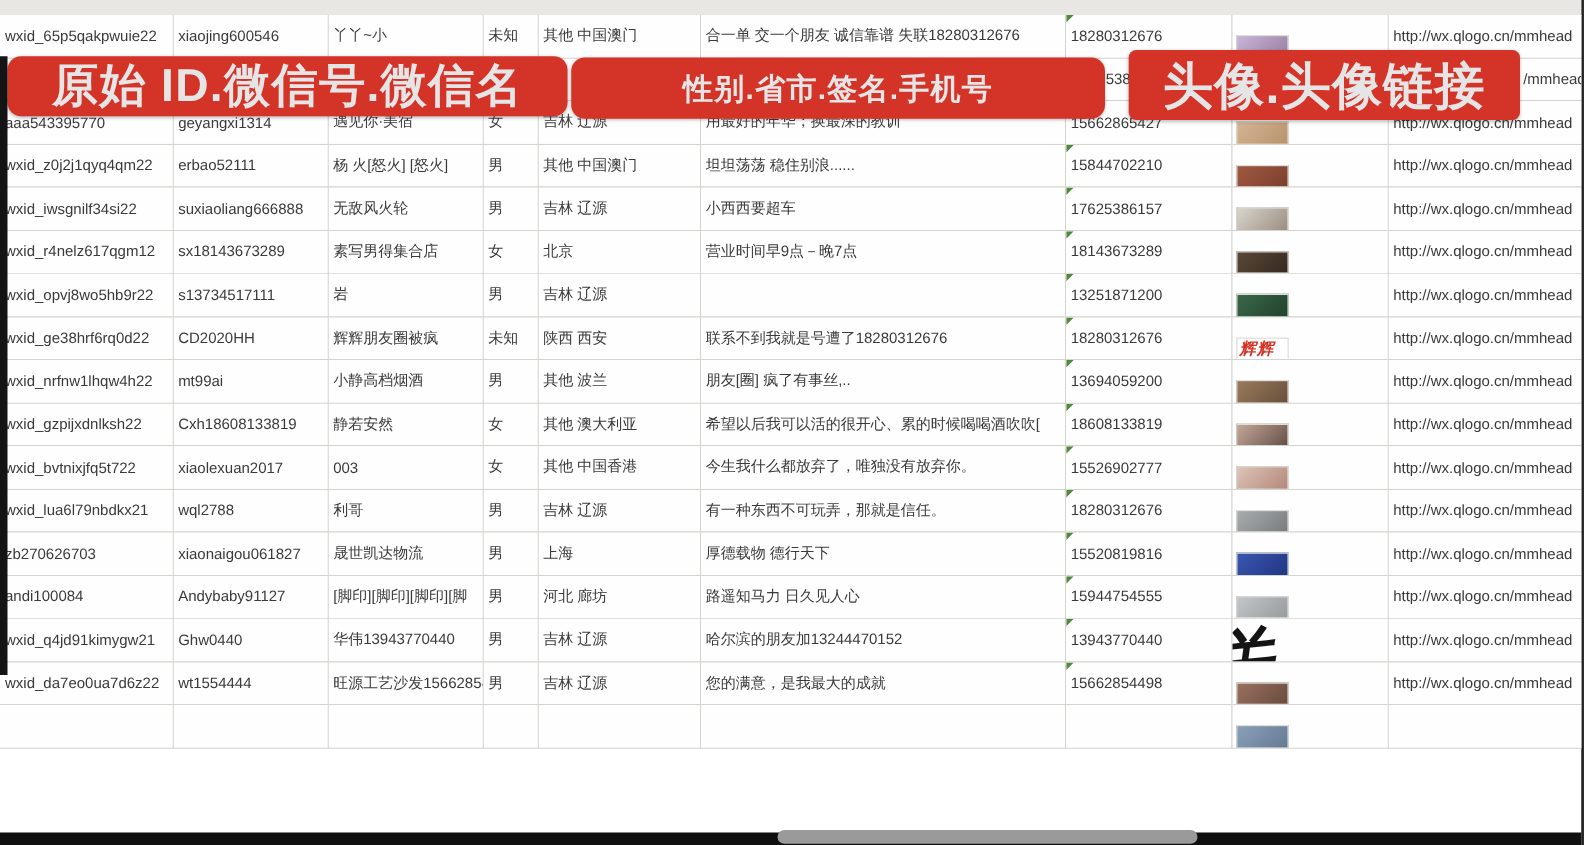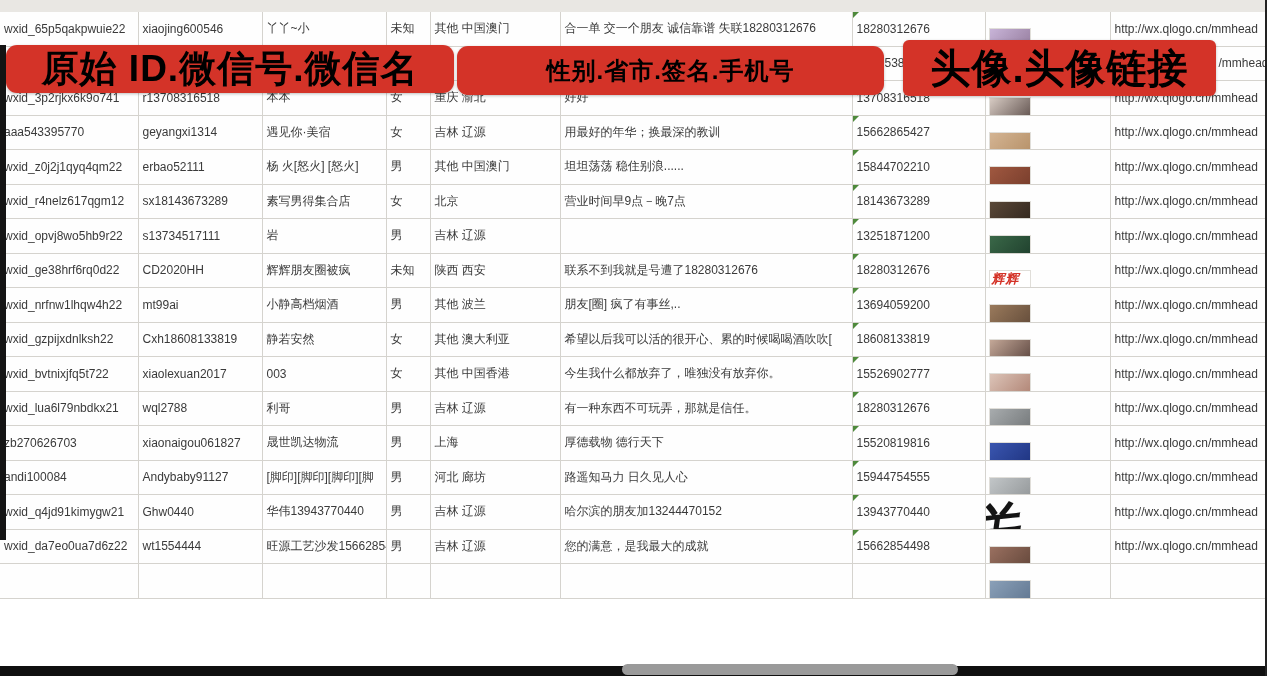--- a/index.html
+++ b/index.html
@@ -47,21 +47,21 @@
     font-weight:bold;color:#141414;transform:rotate(-6deg);z-index:5;
   }
   .av-strip{
     position:absolute;left:0;bottom:0;width:100%;height:9px;background:#c8251d;
     color:#fff;font-size:7px;line-height:9px;text-align:center;font-weight:bold;
     letter-spacing:1px;
   }
   .frag-phone{padding-left:32px !important;}
   .frag-url{padding-left:108px !important;}
   .banner{
-    position:absolute;z-index:10;background:#d43328;color:#000000;
+    position:absolute;z-index:10;background:#d43328;color:#e5e5e5;
     display:flex;align-items:center;justify-content:center;
     font-weight:bold;border-radius:11px;
     box-shadow:0 1px 3px rgba(0,0,0,.25);
     white-space:nowrap;letter-spacing:1px;
   }
   .banner-1{left:6px;top:45px;width:448px;height:48px;font-size:37px;}
   .banner-2{left:457px;top:46px;width:427px;height:49px;font-size:24px;}
   .banner-3{left:903px;top:40px;width:313px;height:56px;font-size:40px;border-radius:6px;}
   .left-strip{
     position:absolute;left:0;top:45px;width:6px;height:495px;background:#141414;z-index:11;
@@ -114,33 +114,20 @@
           <td class="cjk gender"></td>
           <td class="cjk"></td>
           <td class="cjk"></td>
           <td class="frag-phone">5386</td>
           <td class="avatar-cell">
             <div class="avatar plain" style="background: linear-gradient(135deg, rgb(159, 178, 196), rgb(110, 127, 146));"></div>
           </td>
           <td class="url-cell frag-url">/mmhead</td>
         </tr>
         <tr>
-          <td>wxid_3p2rjkx6k9o741</td>
-          <td>r13708316518</td>
-          <td class="cjk">本本</td>
-          <td class="cjk gender">女</td>
-          <td class="cjk">重庆 渝北</td>
-          <td class="cjk">好好</td>
-          <td><span class="tri"></span>13708316518</td>
-          <td class="avatar-cell">
-            <div class="avatar plain" style="background: linear-gradient(135deg, rgb(216, 204, 196), rgb(74, 59, 56));"></div>
-          </td>
-          <td class="url-cell">http://wx.qlogo.cn/mmhead</td>
-        </tr>
-        <tr>
           <td>aaa543395770</td>
           <td>geyangxi1314</td>
           <td class="cjk">遇见你·美宿</td>
           <td class="cjk gender">女</td>
           <td class="cjk">吉林 辽源</td>
           <td class="cjk">用最好的年华；换最深的教训</td>
           <td><span class="tri"></span>15662865427</td>
           <td class="avatar-cell">
             <div class="avatar plain" style="background: linear-gradient(135deg, rgb(212, 180, 147), rgb(176, 138, 96));"></div>
           </td>
@@ -149,20 +136,33 @@
         <tr>
           <td>wxid_z0j2j1qyq4qm22</td>
           <td>erbao52111</td>
           <td class="cjk">杨 火[怒火] [怒火]</td>
           <td class="cjk gender">男</td>
           <td class="cjk">其他 中国澳门</td>
           <td class="cjk">坦坦荡荡 稳住别浪......</td>
           <td><span class="tri"></span>15844702210</td>
           <td class="avatar-cell">
             <div class="avatar plain" style="background: linear-gradient(135deg, rgb(160, 88, 64), rgb(112, 56, 40));"></div>
+          </td>
+          <td class="url-cell">http://wx.qlogo.cn/mmhead</td>
+        </tr>
+        <tr>
+          <td>wxid_iwsgnilf34si22</td>
+          <td>suxiaoliang666888</td>
+          <td class="cjk">无敌风火轮</td>
+          <td class="cjk gender">男</td>
+          <td class="cjk">吉林 辽源</td>
+          <td class="cjk">小西西要超车</td>
+          <td><span class="tri"></span>17625386157</td>
+          <td class="avatar-cell">
+            <div class="avatar plain" style="background: linear-gradient(135deg, rgb(216, 212, 206), rgb(138, 122, 106));"></div>
           </td>
           <td class="url-cell">http://wx.qlogo.cn/mmhead</td>
         </tr>
         <tr>
           <td>wxid_r4nelz617qgm12</td>
           <td>sx18143673289</td>
           <td class="cjk">素写男得集合店</td>
           <td class="cjk gender">女</td>
           <td class="cjk">北京</td>
           <td class="cjk">营业时间早9点－晚7点</td>

